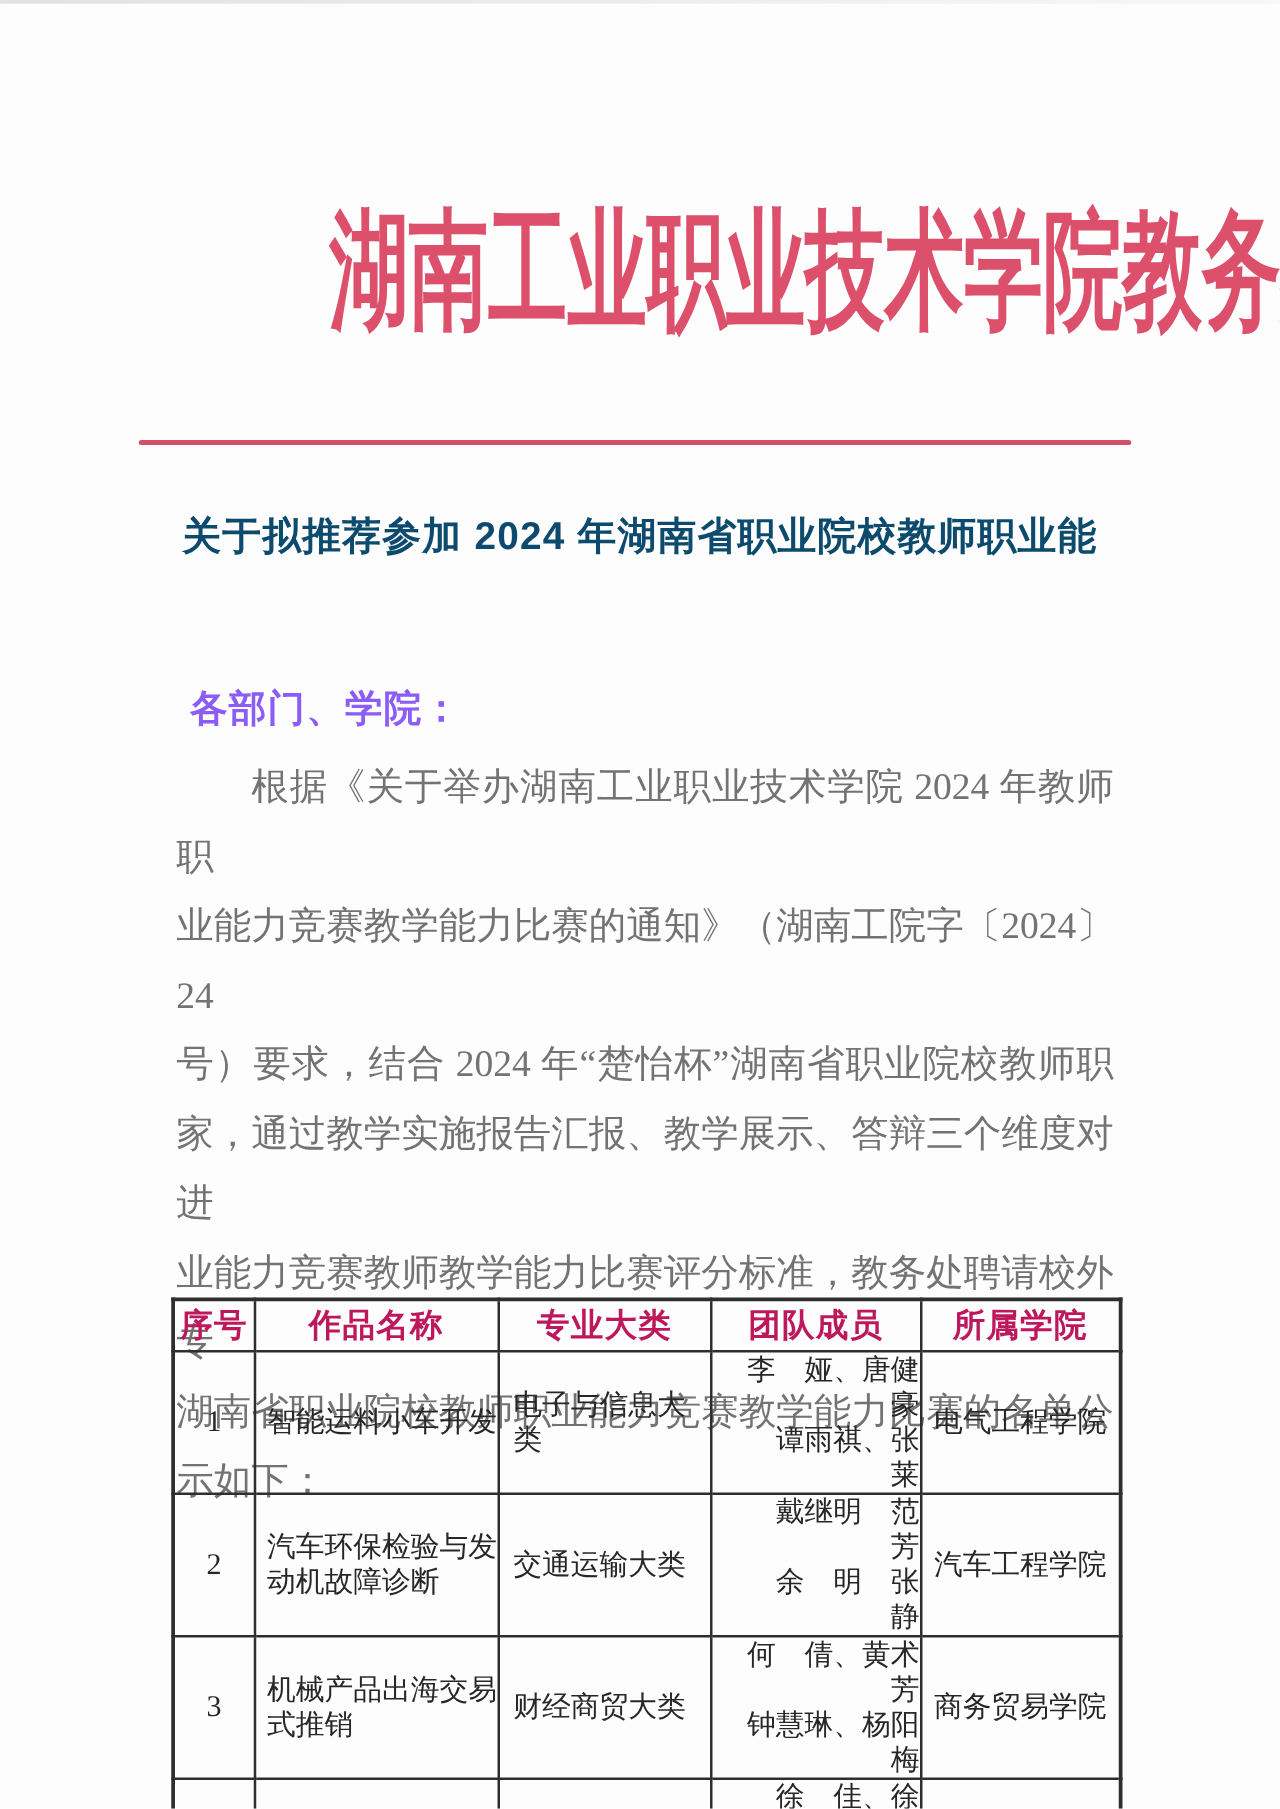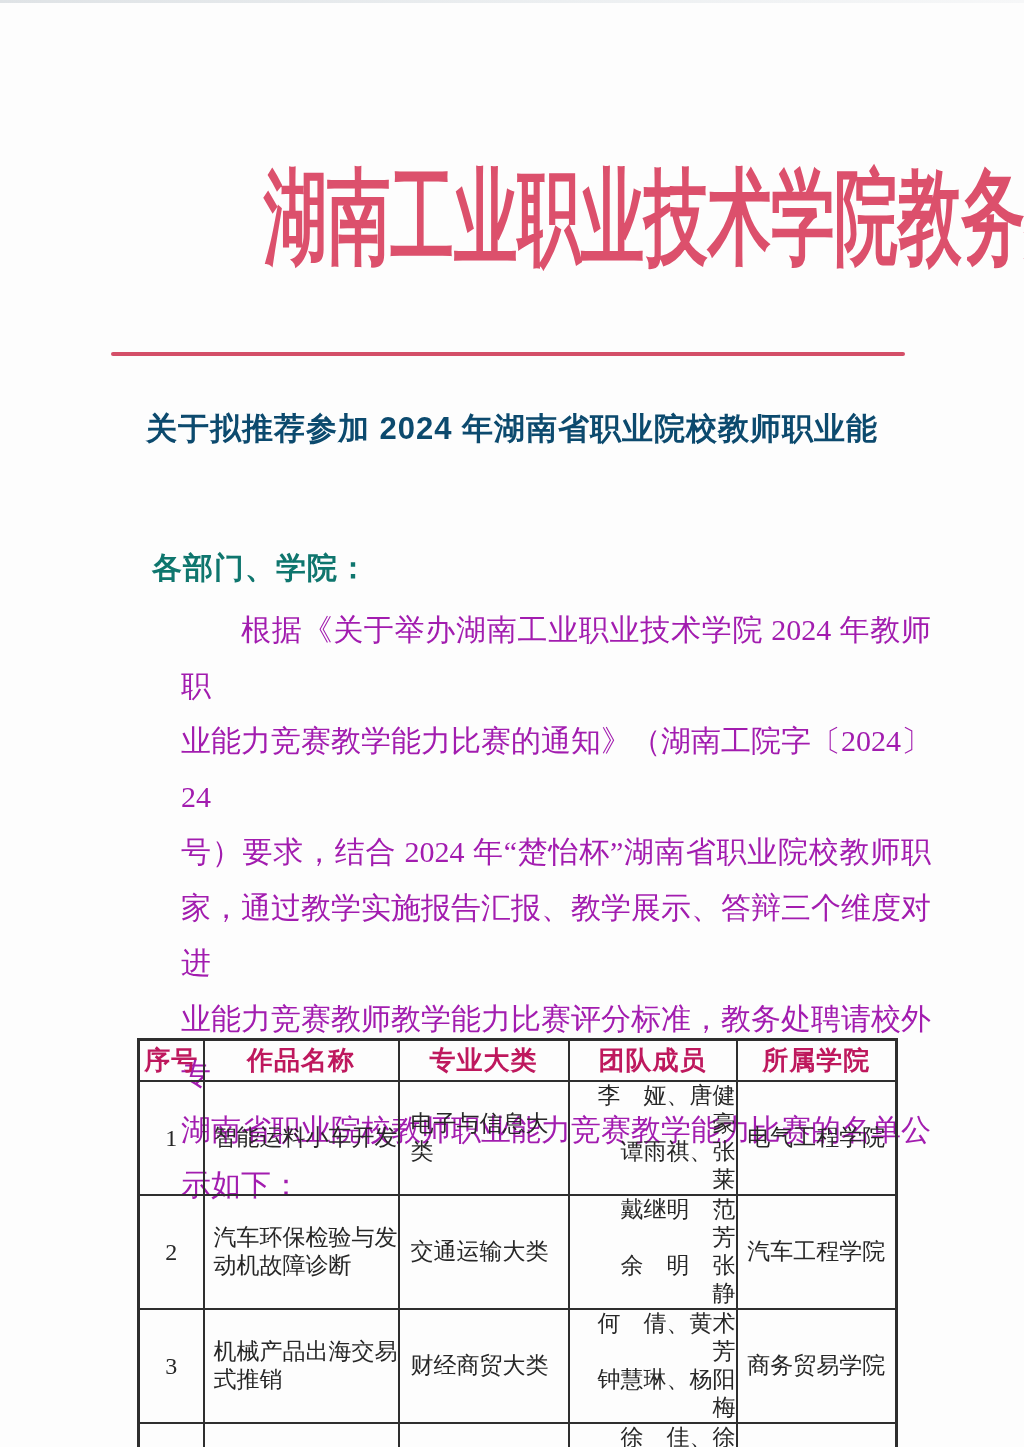--- a/index.html
+++ b/index.html
@@ -60,32 +60,31 @@
     letter-spacing: 1px;
   }
 
   .salutation {
     position: absolute;
     top: 549px; left: 152px;
     font-family: "Liberation Sans", "DejaVu Sans", sans-serif;
     font-weight: bold;
     font-size: 30px;
     line-height: 38px;
-    color: #0f766e;
+    color: #8b5cf6;
     letter-spacing: 1px;
   }
 
   
   .para {
     position: absolute;
     top: 602px; left: 141px; width: 750px;
     font-size: 30px;
     line-height: 55.5px;
-    color: #a21caf;
-    margin-left: 40px;
+    color: #737373;
   }
   .para .line {
     text-align: justify;
     text-align-last: justify;
   }
   .para .line:first-child { text-indent: 2em; }
   .para .line:last-child { text-align-last: left; }
 
   
   .results {

